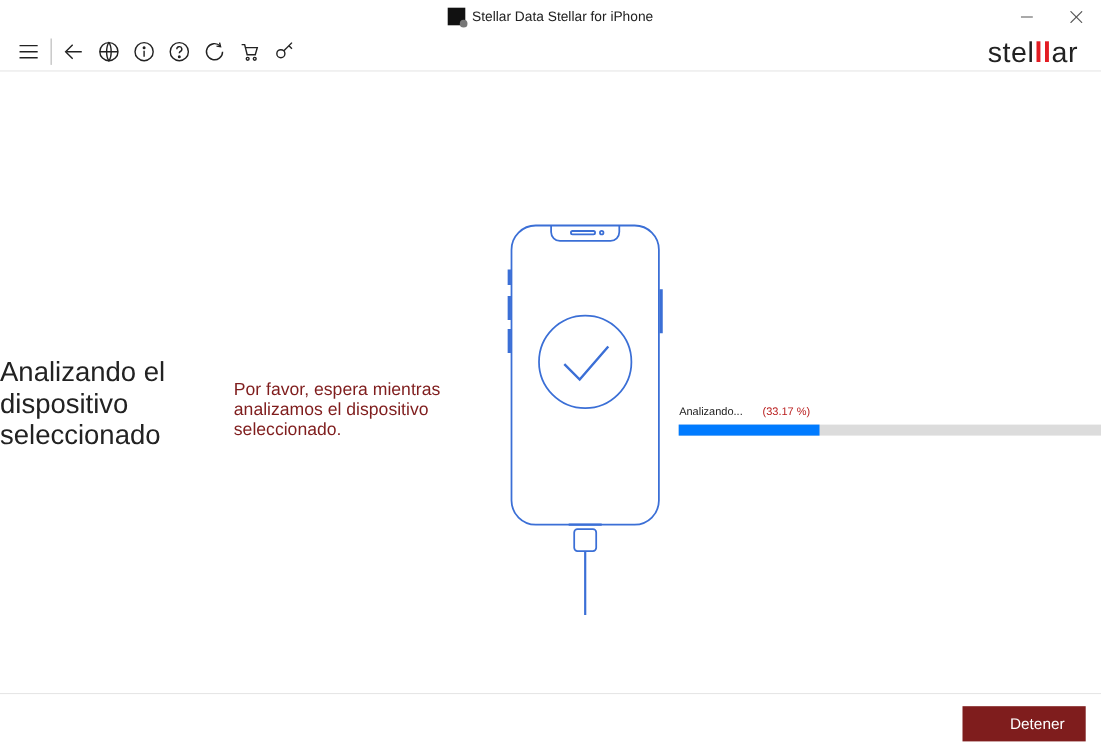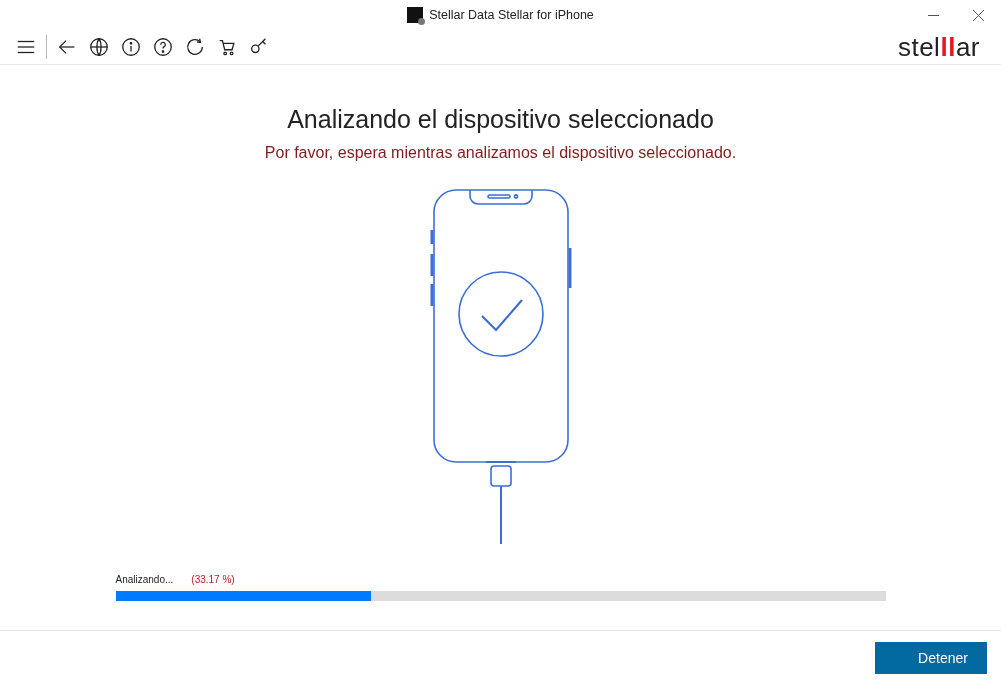--- a/index.html
+++ b/index.html
@@ -54,21 +54,21 @@
   .toolbar .sep { width: 1px; height: 24px; background: #b5b5b5; margin: 0 3px; }
   .brand {
     margin-left: auto; margin-right: 10px; font-size: 26px; font-weight: 400;
     color: #222; letter-spacing: 0.5px; font-family: Arial, sans-serif;
   }
   .brand-inner { font-weight: 400; }
   
   .main {
     flex: 1;
     display: flex;
-    flex-direction: column;
+    flex-direction: row;
     align-items: center;
     padding-top: 40px;
     border-top: 1px solid #e6e6e6;
   }
   .heading { font-size: 25px; font-weight: 400; color: #222; }
   .subheading { font-size: 16px; color: #7f1d1d; margin-top: 10px; }
   .phone-wrap { margin-top: 22px; }
   .phone-wrap svg { display: block; }
   
   .progress-wrap { width: 770px; margin-top: 30px; }
@@ -80,21 +80,21 @@
   
   .footer {
     border-top: 1px solid #e6e6e6;
     height: 54px;
     display: flex;
     align-items: center;
     justify-content: flex-end;
     padding: 0 14px;
   }
   .stop-btn {
-    background: #0369a1; color: #fff; border: none;
+    background: #7f1d1d; color: #fff; border: none;
     width: 112px; height: 32px; font-size: 14px; cursor: pointer; padding-left: 24px;
   }
 </style>
 </head>
 <body>
 
 <div class="titlebar">
   <span class="app-icon"></span>
   <span>Stellar Data Stellar for iPhone</span>
   <div class="win-controls">

